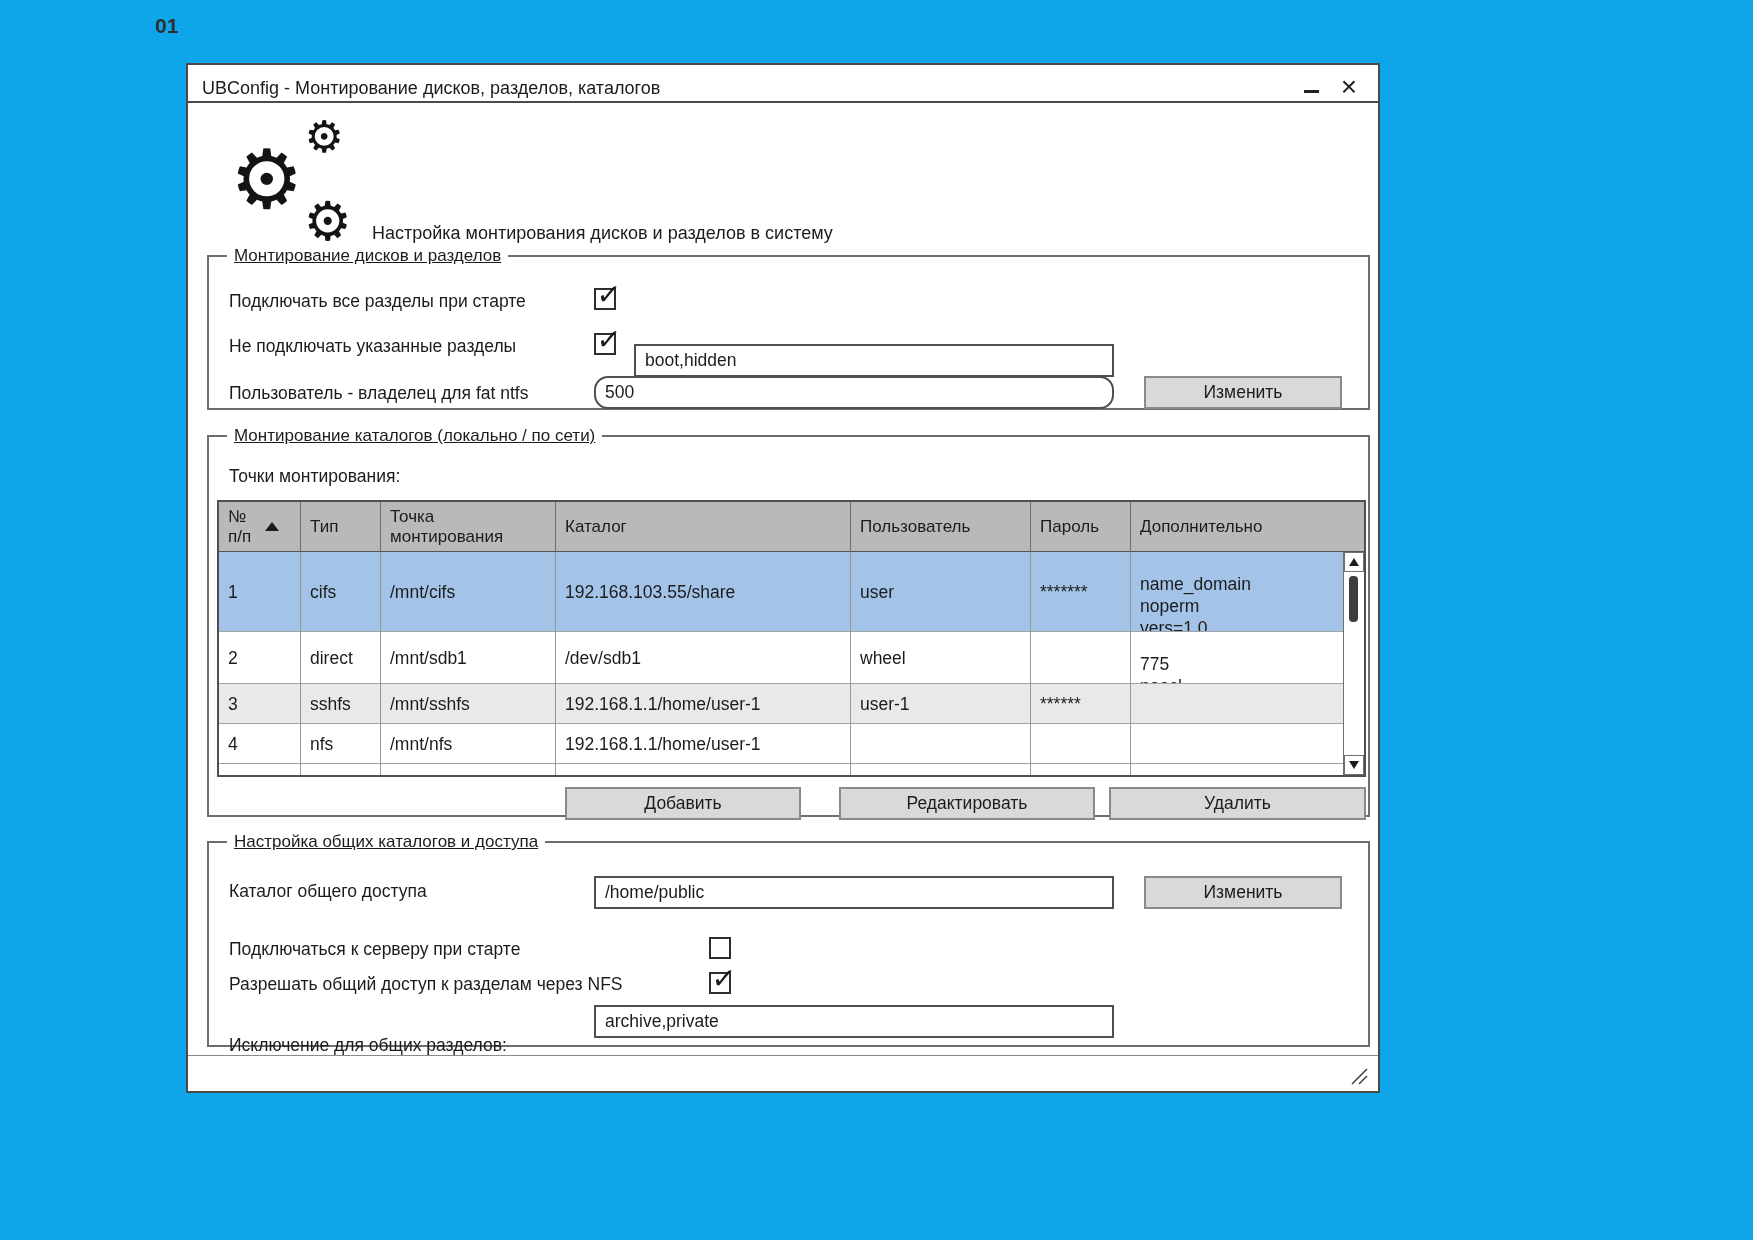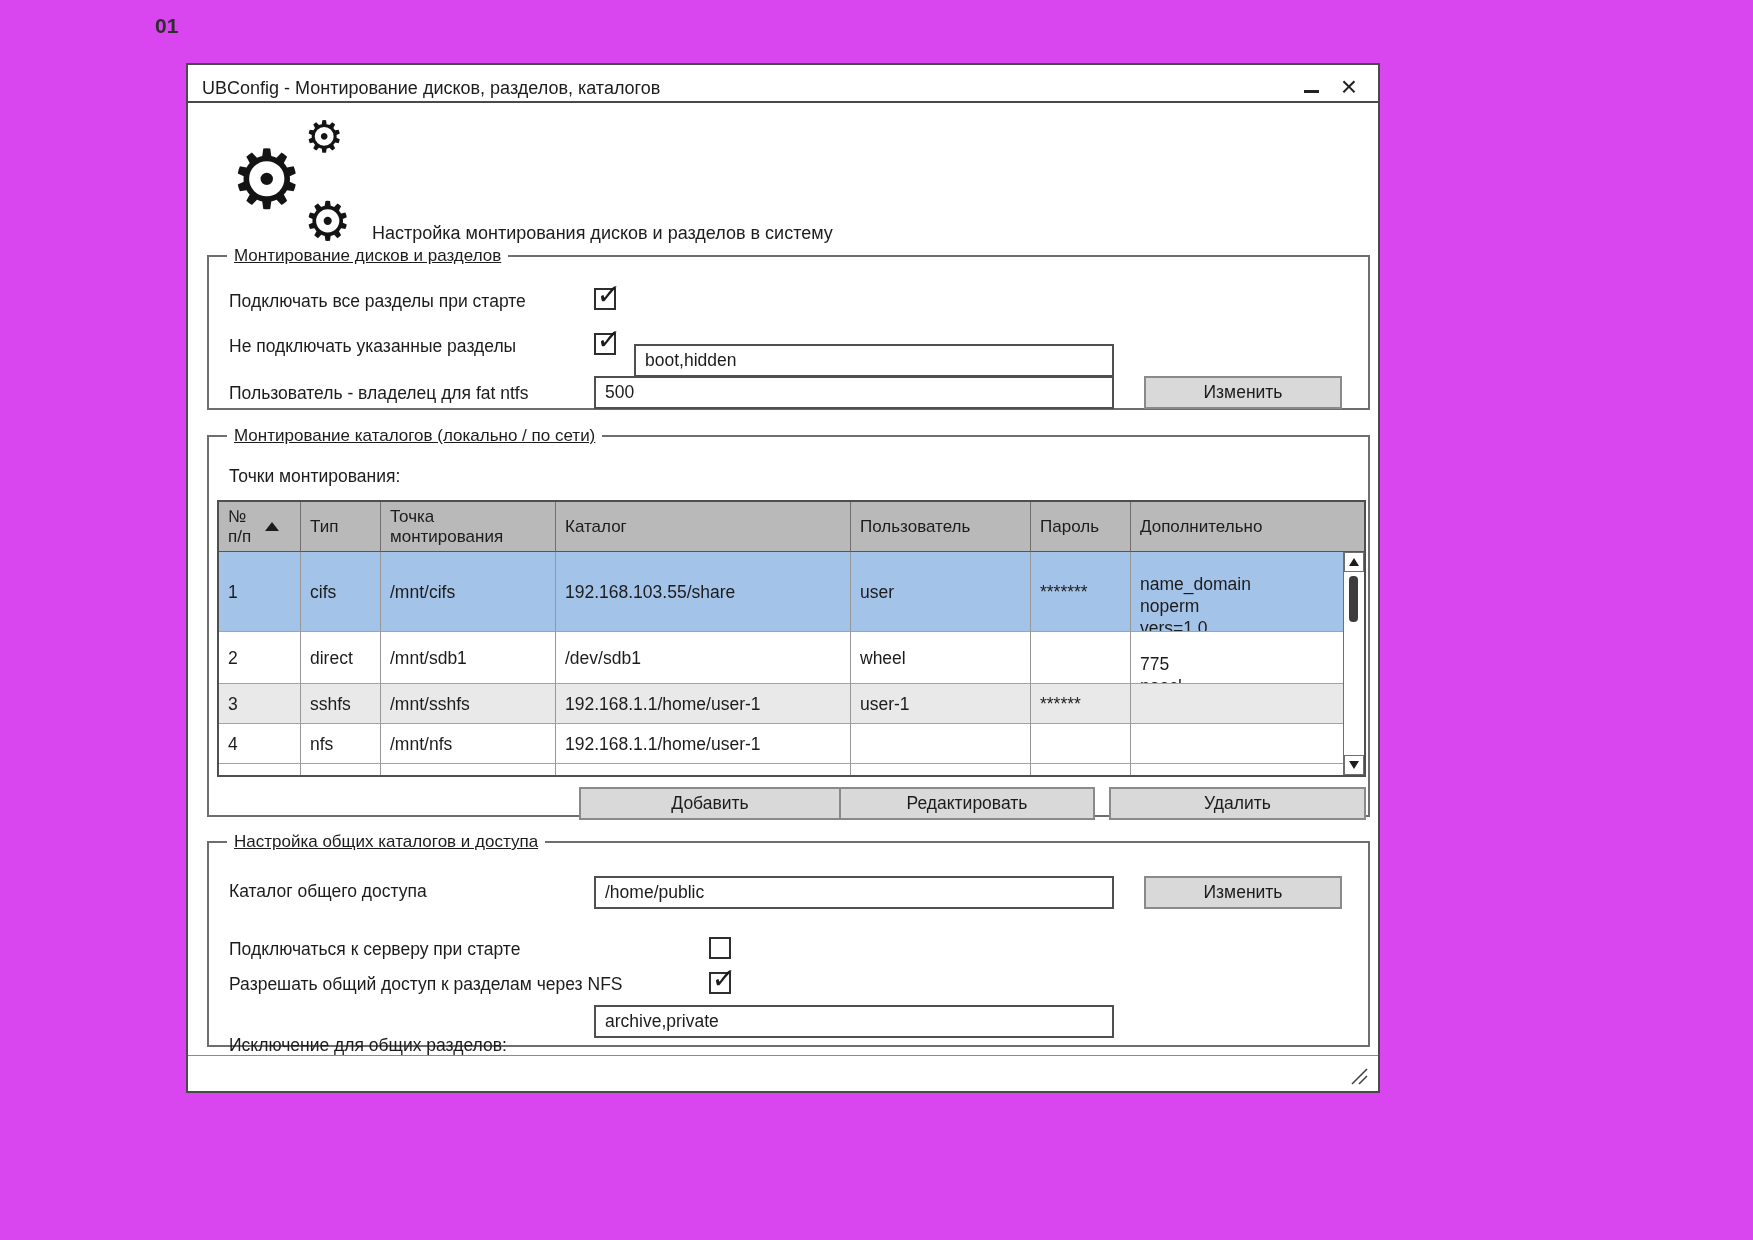--- a/index.html
+++ b/index.html
@@ -1,17 +1,17 @@
 <!DOCTYPE html>
 <html style="--selected-row-bg: #a4c3e8; --header-bg: #b9b9b9; --button-bg: #d9d9d9;"><head>
 <meta charset="utf-8">
 <style>
   html,body{margin:0;padding:0;background:#fff;}
   body{font-family:"Liberation Sans","DejaVu Sans",sans-serif;color:#1c1c1c;}
-  .canvas{position:relative;width:1753px;height:1240px;background:#d946ef;overflow:hidden;}
+  .canvas{position:relative;width:1753px;height:1240px;background:#0ea5e9;overflow:hidden;}
 
   .page-label{position:absolute;left:155px;top:14px;font-size:21px;font-weight:bold;color:#2e2e2e;}
 
   .window{position:absolute;left:186px;top:63px;width:1194px;height:1030px;
           border:2px solid #4a4a4a;background:#fff;box-sizing:border-box;}
 
   .titlebar{position:absolute;left:0;top:0;right:0;height:38px;border-bottom:2px solid #4a4a4a;
             display:flex;align-items:flex-end;padding:2px 14px;box-sizing:border-box;}
   .titlebar .title{font-size:18px;}
   .titlebar .spacer{flex:1;}
@@ -113,21 +113,21 @@
     <fieldset class="fs1">
       <legend>Монтирование дисков и разделов</legend>
       <div class="lbl" style="left:20px;top:25px;">Подключать все разделы при старте</div>
       <div class="checkbox checked" style="left:385px;top:22px;"></div>
 
       <div class="lbl" style="left:20px;top:70px;">Не подключать указанные разделы</div>
       <div class="checkbox checked" style="left:385px;top:67px;"></div>
       <input class="tinput" style="left: 425px; top: 62px; width: 480px; margin-top: 16px;" value="boot,hidden">
 
       <div class="lbl" style="left:20px;top:117px;">Пользователь - владелец для fat ntfs</div>
-      <input class="tinput" style="left: 385px; top: 110px; width: 520px;" value="500">
+      <input class="tinput" style="left: 385px; top: 110px; width: 520px; border-radius: 14px;" value="500">
       <div class="pbutton" style="left:935px;top:110px;width:198px;">Изменить</div>
     </fieldset>
 
     <fieldset class="fs2">
       <legend>Монтирование каталогов (локально / по сети)</legend>
       <div class="lbl" style="left:20px;top:20px;">Точки монтирования:</div>
 
       <div class="table">
         <div class="trow thead">
           <div class="cell">
@@ -201,21 +201,21 @@
           <div class="sc-btn sc-up">
               <span class="tri-up"></span>
             </div>
           <div class="sc-thumb"></div>
           <div class="sc-btn sc-down">
               <span class="tri-down"></span>
             </div>
         </div>
       </div>
 
-      <div class="pbutton" style="left:370px;top:341px;width:262px;">Добавить</div>
+      <div class="pbutton" style="left:356px;top:341px;width:236px;">Добавить</div>
       <div class="pbutton" style="left:630px;top:341px;width:256px;">Редактировать</div>
       <div class="pbutton" style="left:900px;top:341px;width:257px;">Удалить</div>
     </fieldset>
 
     <fieldset class="fs3">
       <legend>Настройка общих каталогов и доступа</legend>
 
       <div class="lbl" style="left:20px;top:29px;">Каталог общего доступа</div>
       <input class="tinput" style="left: 385px; top: 24px; width: 520px;" value="/home/public">
       <div class="pbutton" style="left:935px;top:24px;width:198px;">Изменить</div>

